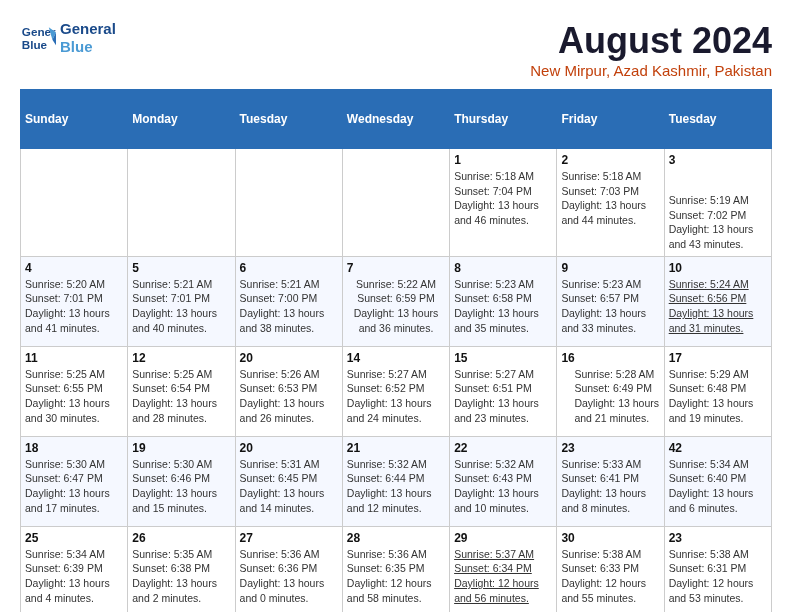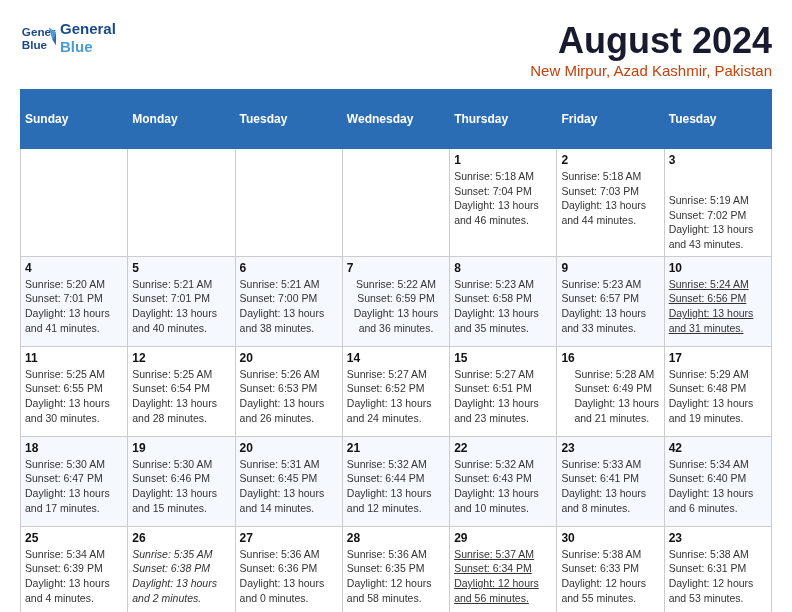--- a/index.html
+++ b/index.html
@@ -297,21 +297,21 @@
       <tr>
         <td>
           <span class="day-number">25</span>
           <div class="day-detail" style="white-space: pre-line;">Sunrise: 5:34 AM
 Sunset: 6:39 PM
 Daylight: 13 hours
 and 4 minutes.</div>
         </td>
         <td>
           <span class="day-number">26</span>
-          <div class="day-detail" style="white-space: pre-line; font-style: italic;">Sunrise: 5:35 AM
+          <div class="day-detail" style="white-space: pre-line;">Sunrise: 5:35 AM
 Sunset: 6:38 PM
 Daylight: 13 hours
 and 2 minutes.</div>
         </td>
         <td>
           <span class="day-number">27</span>
           <div class="day-detail" style="white-space: pre-line;">Sunrise: 5:36 AM
 Sunset: 6:36 PM
 Daylight: 13 hours
 and 0 minutes.</div>

